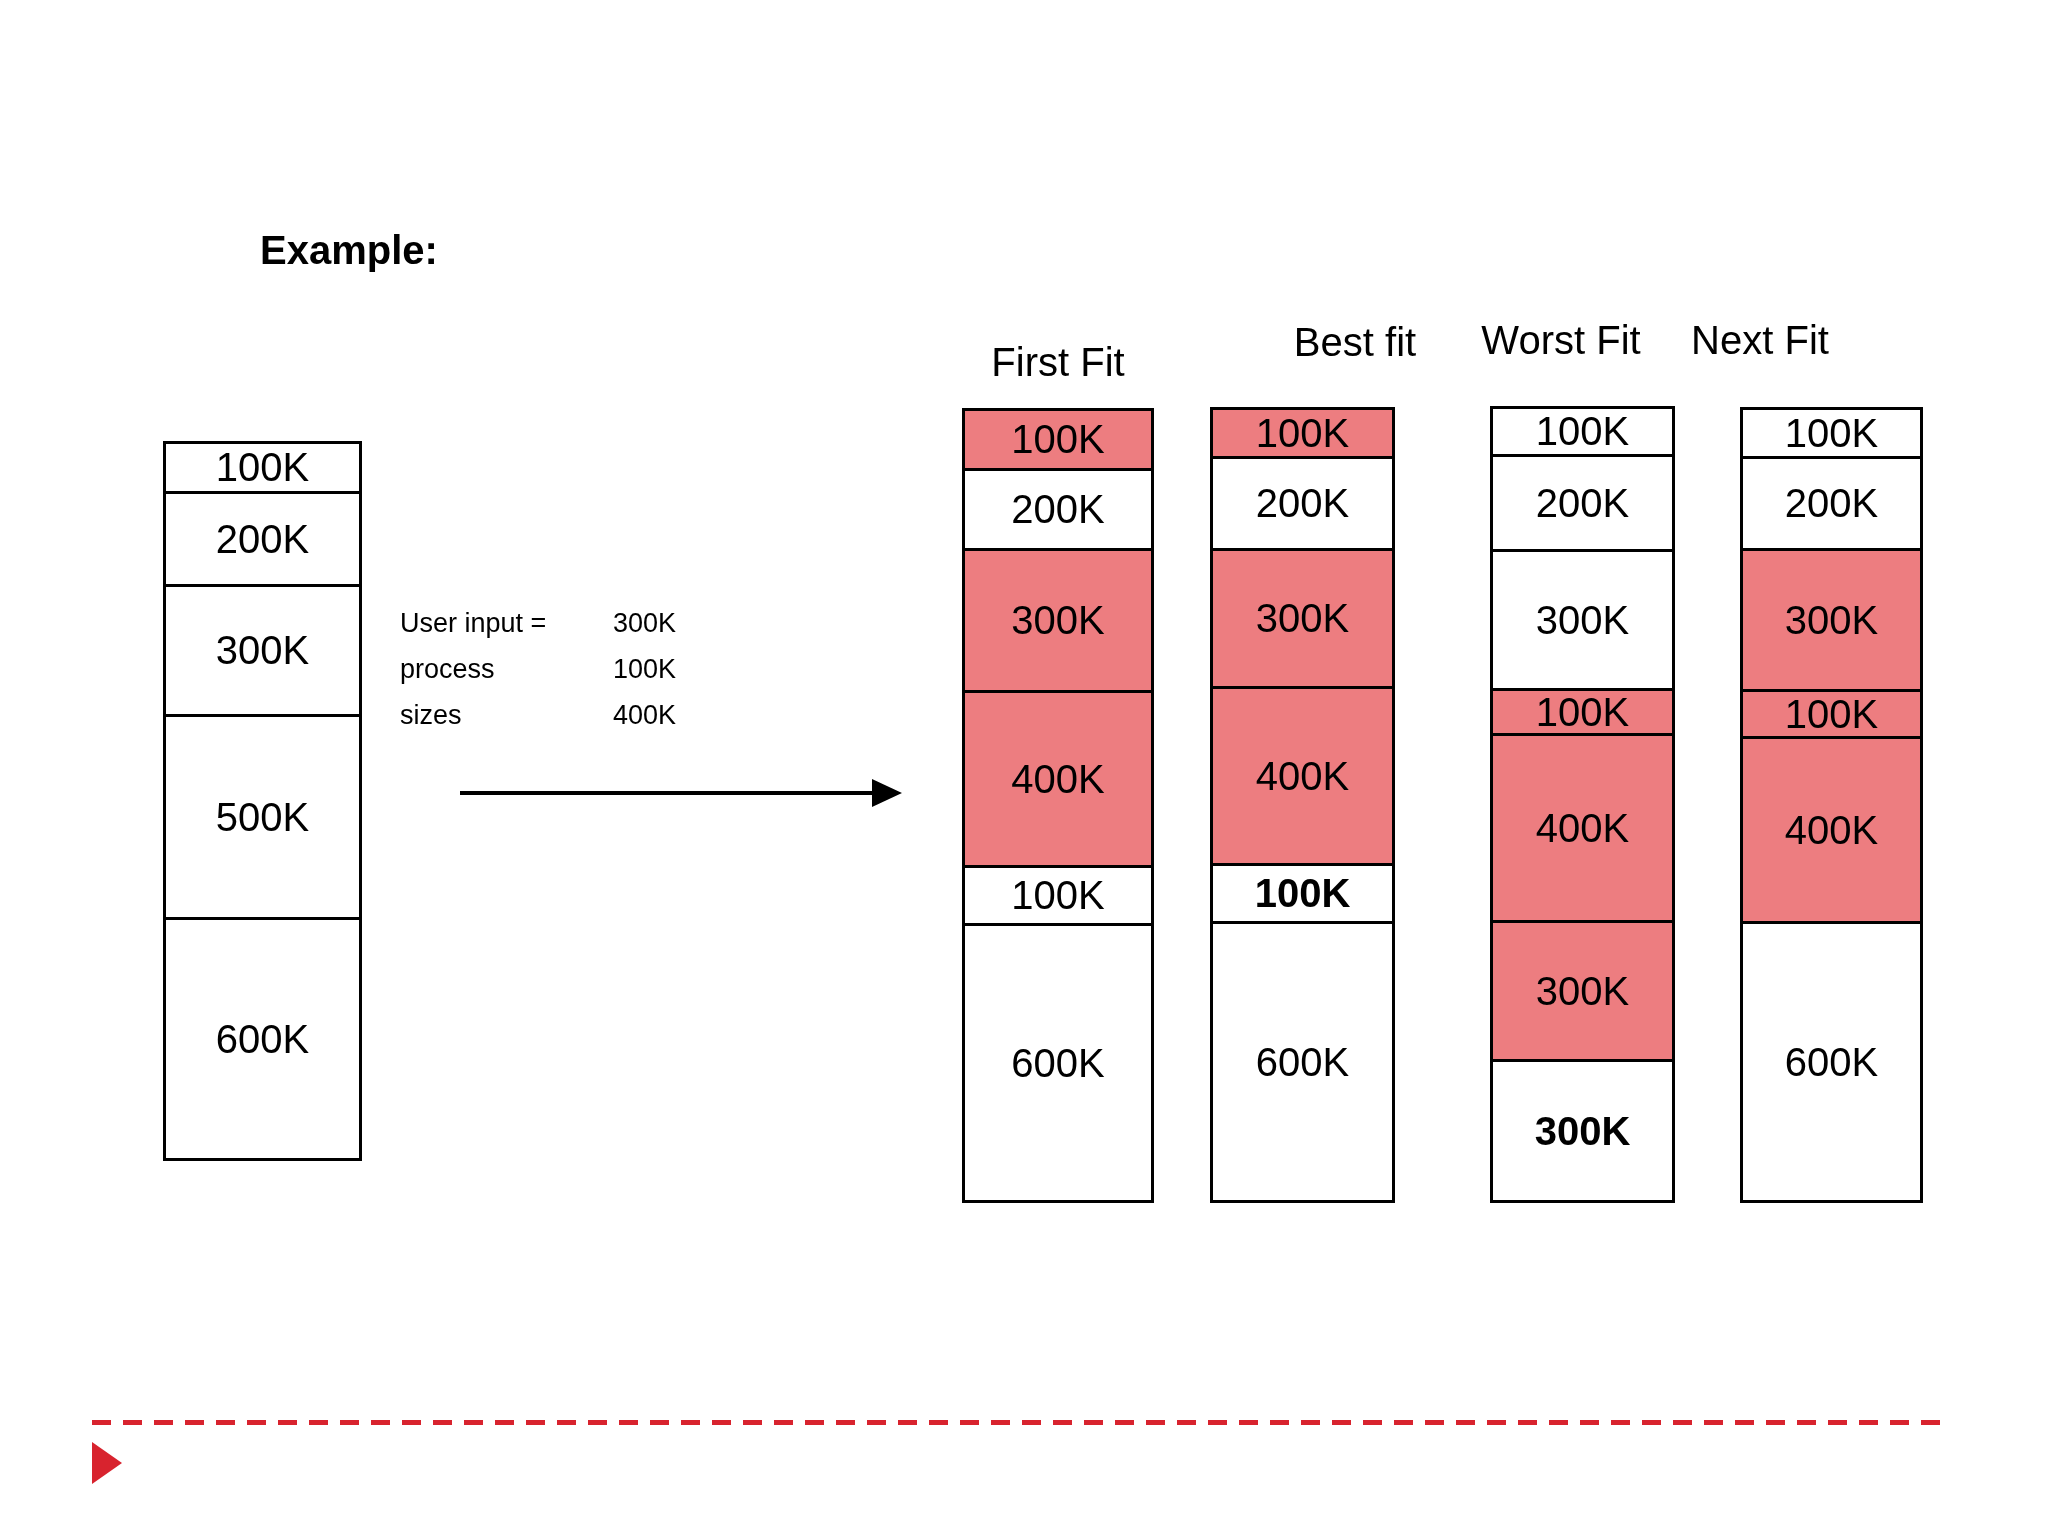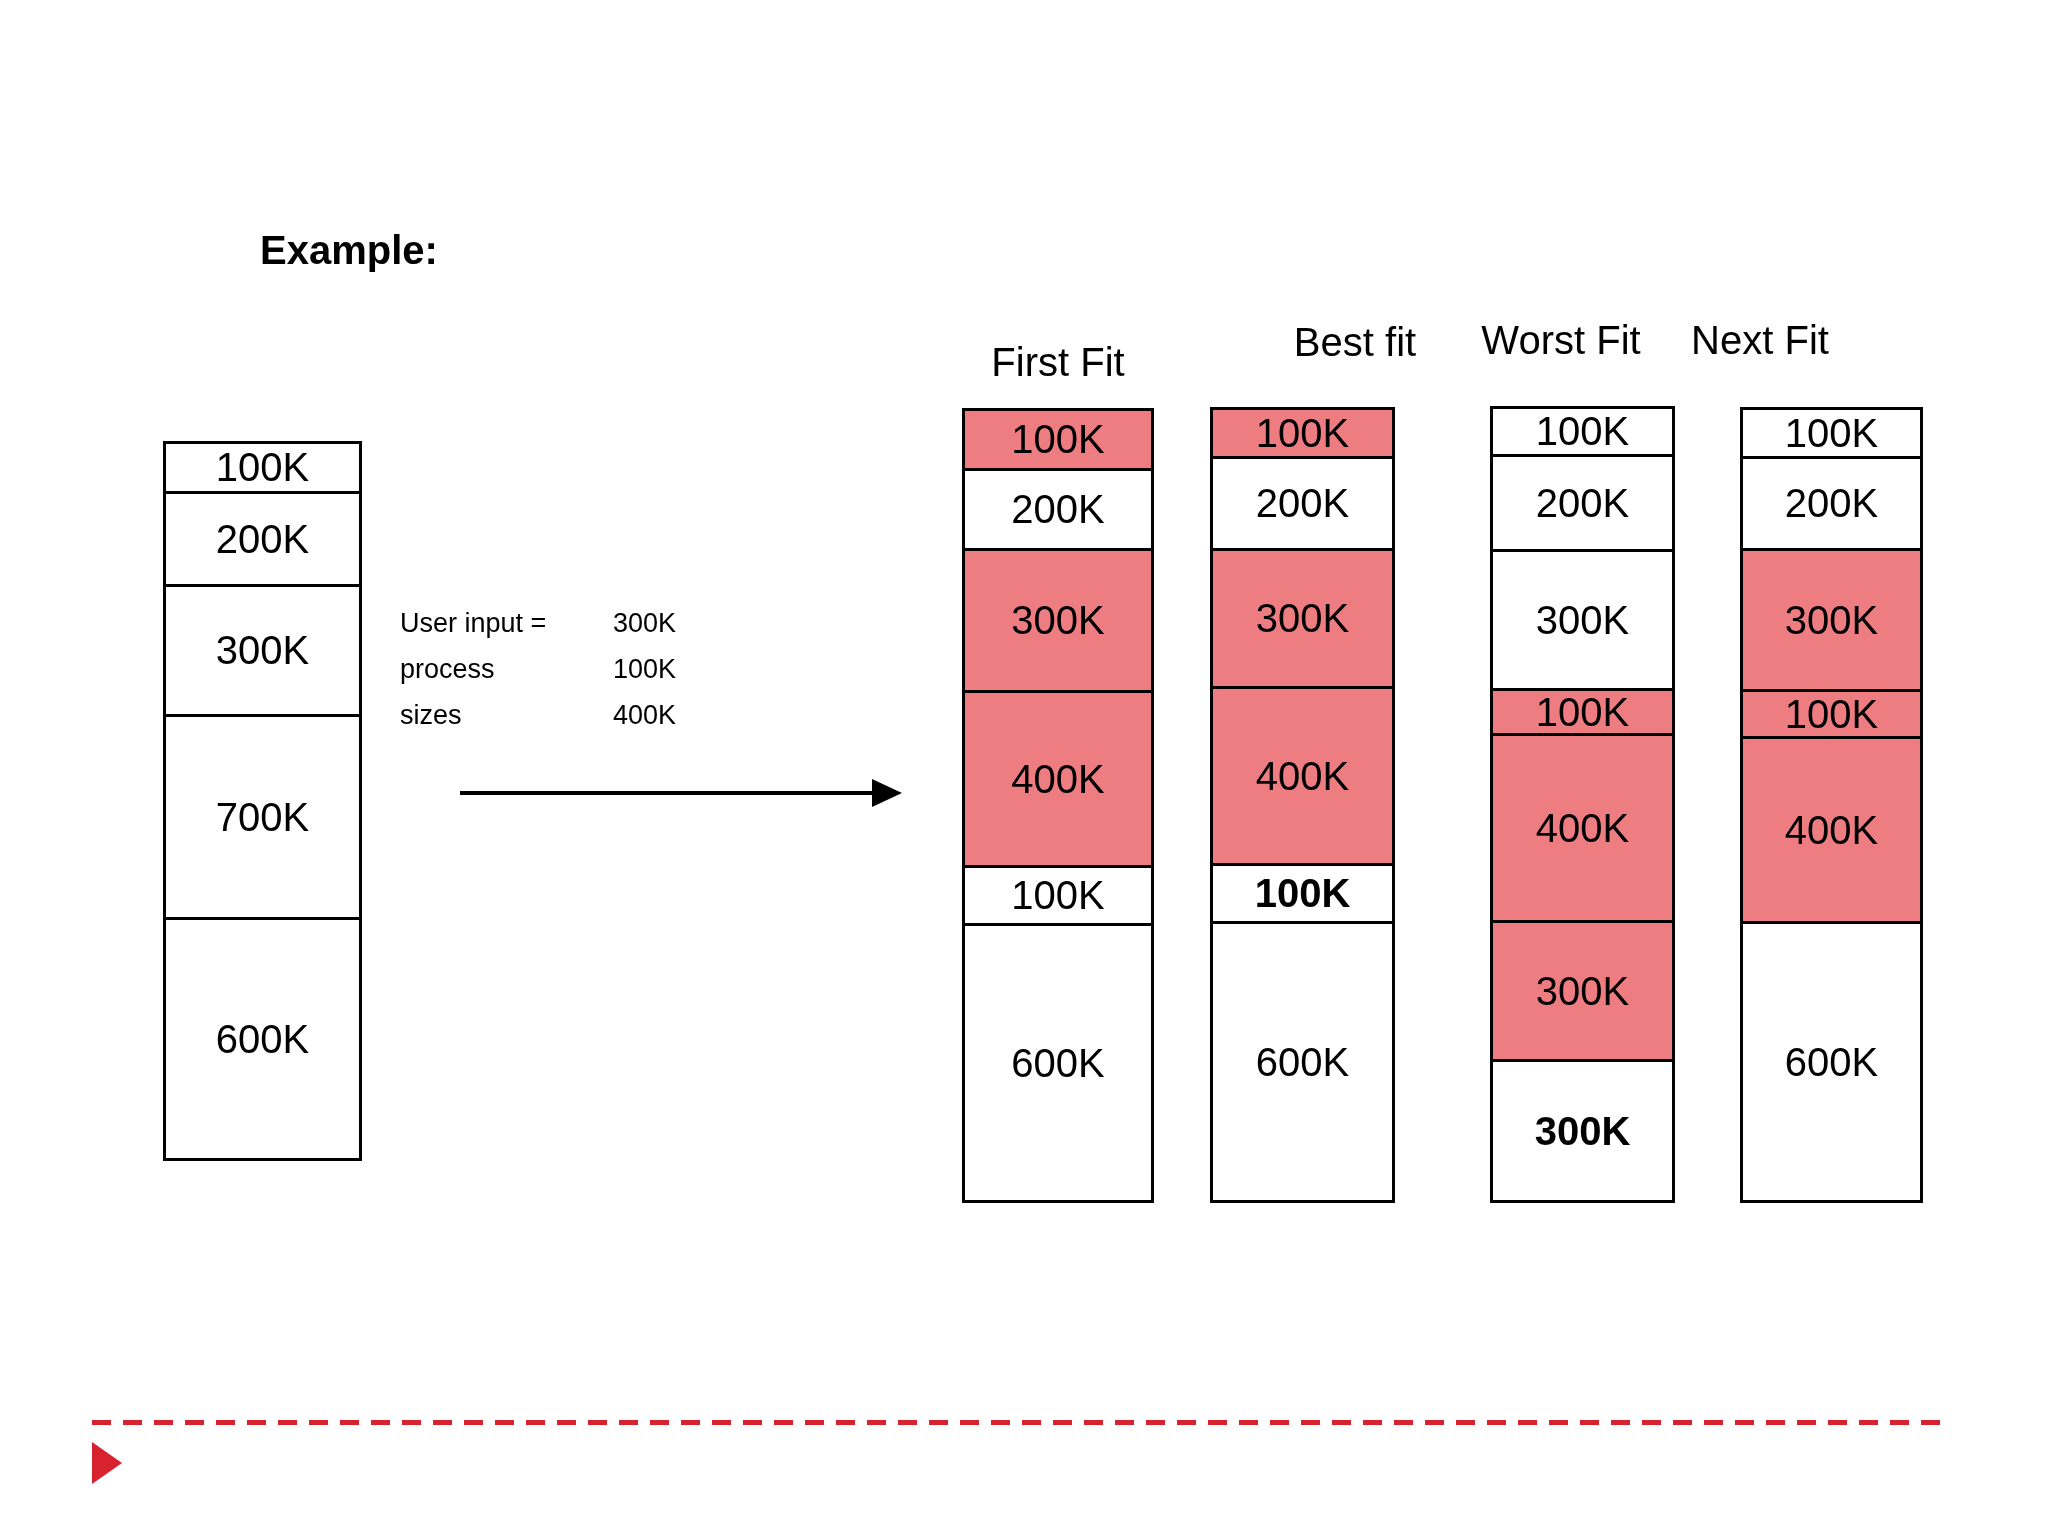--- a/index.html
+++ b/index.html
@@ -129,21 +129,21 @@
         <div class="block" style="height: 47px;">
           <span class="block-label">100K</span>
         </div>
         <div class="block" style="height: 93px;">
           <span class="block-label">200K</span>
         </div>
         <div class="block" style="height: 130px;">
           <span class="block-label">300K</span>
         </div>
         <div class="block" style="height: 203px;">
-          <span class="block-label">700K</span>
+          <span class="block-label">500K</span>
         </div>
         <div class="block" style="height: 241px;">
           <span class="block-label">600K</span>
         </div>
       </div>
     </div>
   <div id="strategies-root">
       <div class="col-title" style="left: 1058px; top: 340px;">First Fit</div>
       <div class="mem-col" style="left: 962px; top: 408px; width: 192px;">
         <div class="block filled" style="height: 57px;">

